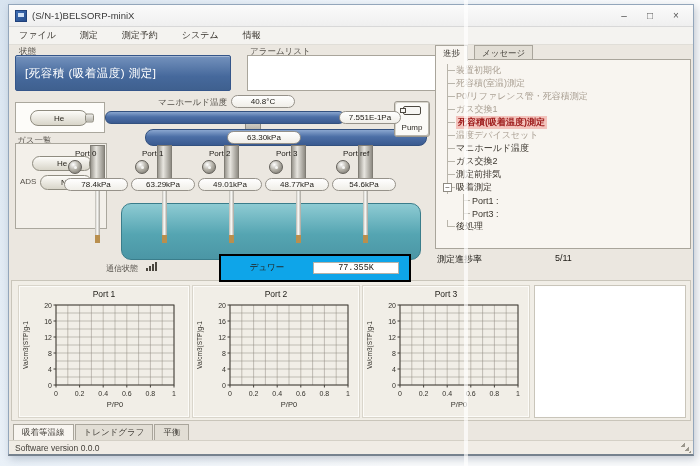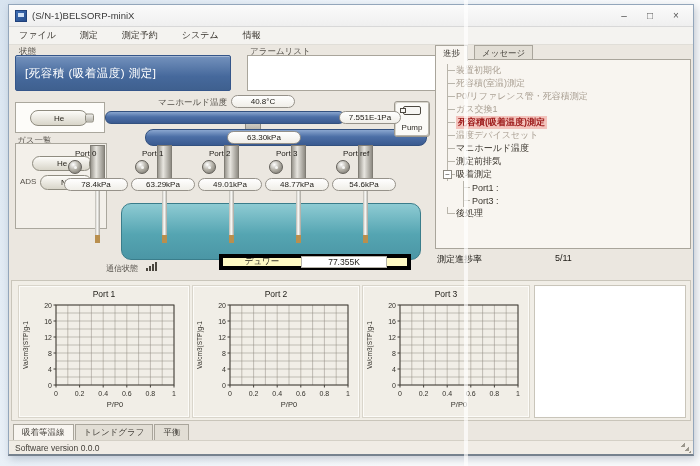--- a/index.html
+++ b/index.html
@@ -54,25 +54,25 @@
     background:radial-gradient(circle at 36% 30%,#ffffff,#b7b4ab 45%,#6e6b63);border:1px solid #63605a;}
   .valve::after{content:"";position:absolute;left:5px;top:5px;width:3px;height:3px;border-radius:50%;background:#f4f4f2;}
   .tube{position:absolute;left:27px;top:-2px;width:15px;height:36px;background:linear-gradient(90deg,#9a978f,#e8e6e0 40%,#8f8c84);border:1px solid #807d75;}
   .port-pressure{left:1px;top:31px;width:64px;height:13px;}
   .rod{position:absolute;left:32px;top:44px;width:5px;height:52px;background:linear-gradient(90deg,#b9b6ae,#fdfdfb 45%,#a5a29a);z-index:5;}
   .rod::after{content:"";position:absolute;left:0;bottom:0;width:100%;height:8px;background:#b98f4e;}
   .dewar{position:absolute;left:112px;top:158px;width:300px;height:57px;border-radius:10px;
     background:linear-gradient(#8ecbd3,#55a5b2 55%,#4b96a5);border:1px solid #3a7d8b;z-index:3;}
   .signal{position:absolute;left:137px;top:216px;width:14px;height:10px;display:flex;align-items:flex-end;gap:1px;}
   .signal i{display:block;width:2px;background:#4a463e;}
-  .dewar-info{position:absolute;left:210px;top:209px;width:192px;height:16px;background:#fef9c3;border:4px solid #000000;
+  .dewar-info{position:absolute;left:210px;top:209px;width:192px;height:28px;background:#0ea5e9;border:2px solid #000000;
     display:flex;align-items:center;z-index:6;}
   .dewar-info .dlabel{flex:1;text-align:center;font-size:8.5px;color:#23201b;}
-  .dewar-info .dvalue{width:86px;height:12px;margin-right:20px;background:#fff;border:1px solid #b5b2a8;font-size:8.5px;
-    display:flex;align-items:center;justify-content:center;color:#23201b;}
+  .dewar-info .dvalue{width:86px;height:12px;margin-right:10px;background:#fff;border:1px solid #b5b2a8;font-size:8.5px;
+    display:flex;align-items:center;justify-content:center;color:#23201b;font-family:Liberation Mono, monospace;}
   
   .right-panel{position:absolute;left:426px;top:0;width:256px;height:228px;}
   .rp-tabs{position:absolute;left:0;top:0;display:flex;}
   .rp-tab{font-size:8.5px;padding:2px 7px 1px;border:1px solid #a9a59b;border-bottom:none;background:#e2ded5;color:#44403a;margin-right:6px;}
   .rp-tab.active{background:#f8f5f0;position:relative;z-index:2;}
   .tree-box{position:absolute;left:0;top:14px;width:256px;height:190px;background:#f8f5f0;border:1px solid #a9a59b;padding:4px 2px 2px 6px;overflow:hidden;}
   .tree-row{position:relative;height:13px;display:flex;align-items:center;padding-left:14px;}
   .tree-row::before{content:"";position:absolute;left:5px;top:0;bottom:0;width:1px;background:#b9b5ab;}
   .tree-row::after{content:"";position:absolute;left:5px;top:6px;width:8px;height:1px;background:#b9b5ab;}
   .tree-row.last::before{bottom:6px;}
@@ -238,20 +238,23 @@
             <span class="tree-label">ガス交換1</span>
           </div>
           <div class="tree-row current">
             <span class="tree-label hl">死容積(吸着温度)測定</span>
           </div>
           <div class="tree-row done">
             <span class="tree-label">温度デバイスセット</span>
           </div>
           <div class="tree-row pending">
             <span class="tree-label">マニホールド温度</span>
+          </div>
+          <div class="tree-row pending">
+            <span class="tree-label">ガス交換2</span>
           </div>
           <div class="tree-row pending">
             <span class="tree-label">測定前排気</span>
           </div>
           <div class="tree-row pending">
             <span class="expander">−</span>
             <span class="tree-label">吸着測定</span>
           </div>
           <div class="tree-row child pending">
             <span class="tree-label">Port1 :</span>

